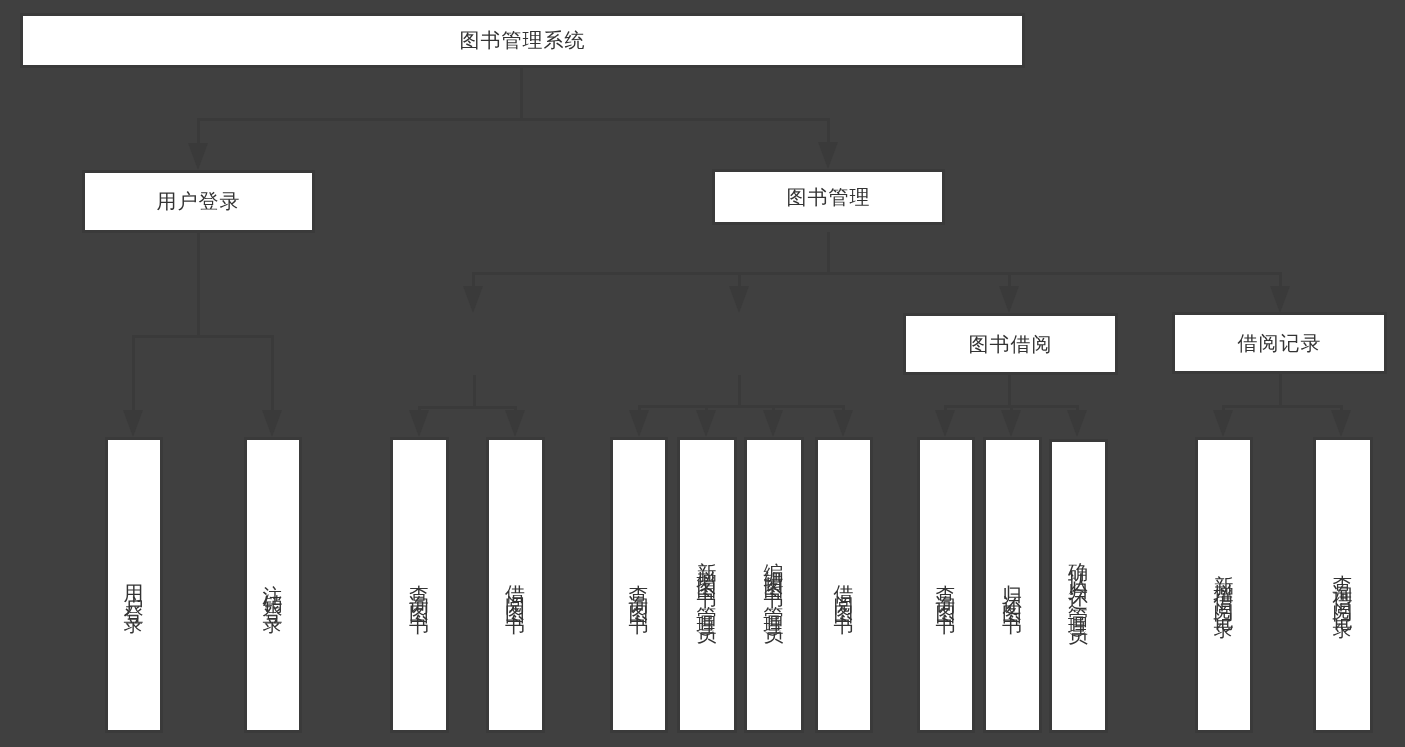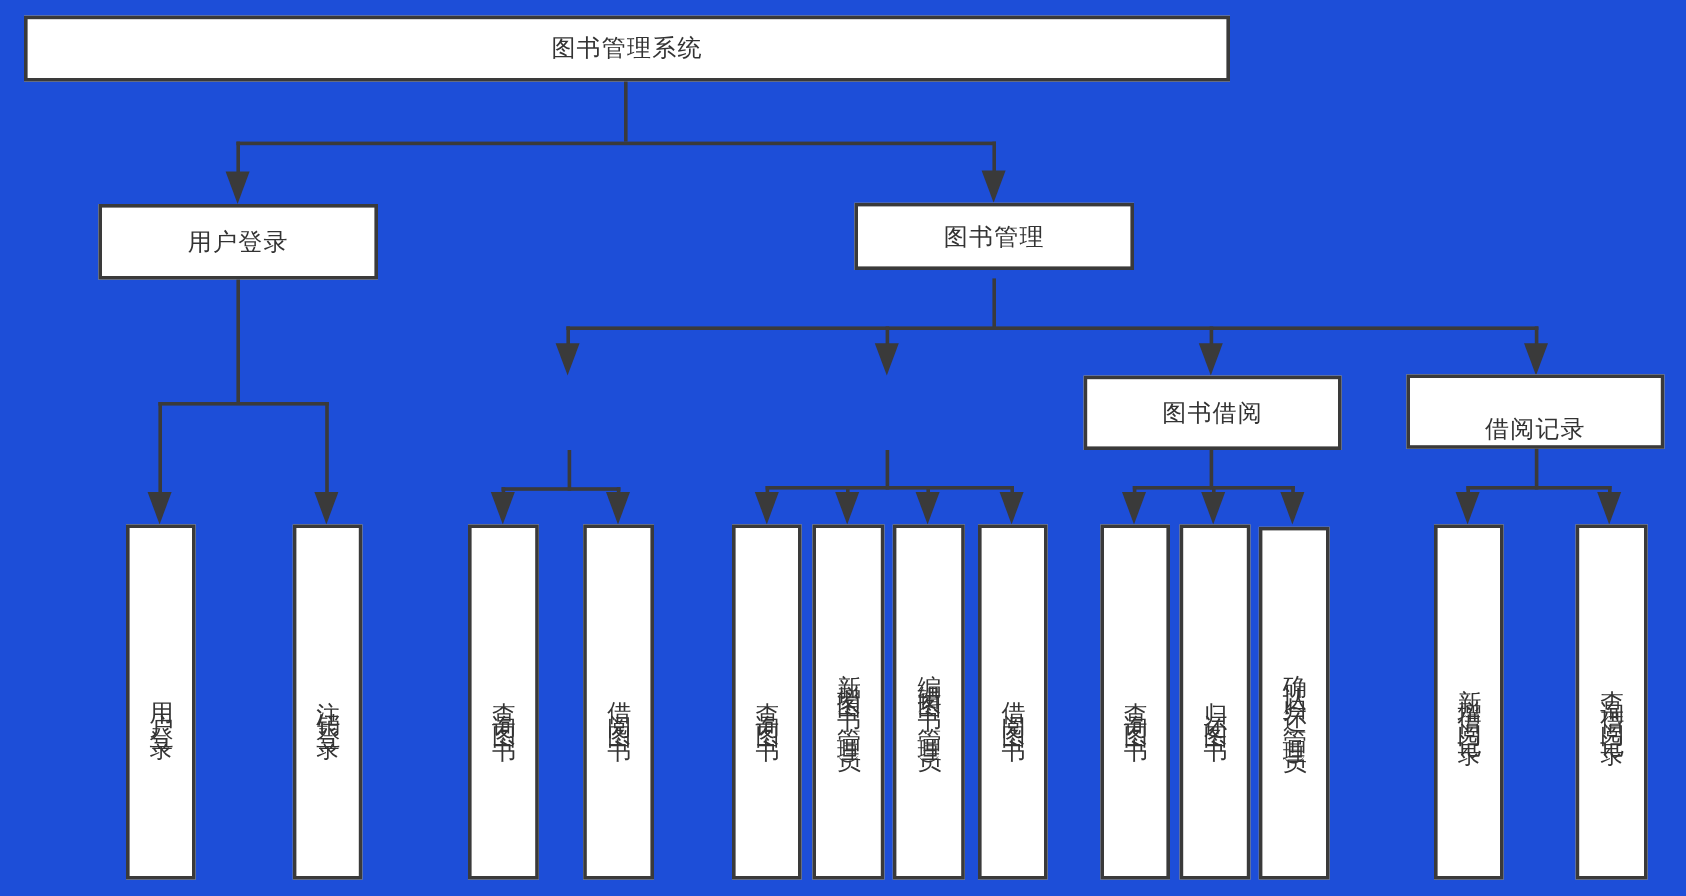--- a/index.html
+++ b/index.html
@@ -1,17 +1,17 @@
 <!DOCTYPE html>
 <html><head>
 <meta charset="utf-8">
 <style>
   html,body { margin:0; padding:0; background:#ffffff; }
   #stage {
-    position:relative; width:1405px; height:747px; background:#1d4ed8;
+    position:relative; width:1405px; height:747px; background:#404040;
     font-family:"Liberation Sans","DejaVu Sans",sans-serif; color:#333333;
     overflow:hidden;
   }
   .box {
     position:absolute; box-sizing:border-box; background:#ffffff;
     border:3px solid #3a3a3a; display:flex; align-items:center; justify-content:center;
     font-size:20px; color:#333333; letter-spacing:1px;
   }
   .vbox {
     writing-mode:vertical-lr; text-orientation:mixed;
@@ -68,21 +68,21 @@
   <div class="v-line" style="left:738px;  top:272px; height:15px;"></div>
   <div class="arrow-down" style="left:729px;  top:286px;"></div>
   <div class="v-line" style="left:1008px; top:272px; height:15px;"></div>
   <div class="arrow-down" style="left:999px;  top:286px;"></div>
   <div class="v-line" style="left:1279px; top:272px; height:15px;"></div>
   <div class="arrow-down" style="left:1270px; top:286px;"></div>
 
   <div class="box" style="left:903px; top:313px; width:215px; height:62px;">
     <span>图书借阅</span>
   </div>
-  <div class="box" style="left:1172px; top:312px; width:215px; height:62px;align-items:flex-end;">
+  <div class="box" style="left:1172px; top:312px; width:215px; height:62px;">
     <span>借阅记录</span>
   </div>
 
   <div class="v-line" style="left:473px; top:375px; height:34px;"></div>
   <div class="h-line" style="left:418px; top:406px; width:99px;"></div>
   <div class="v-line" style="left:418px; top:406px; height:12px;"></div>
   <div class="arrow-down" style="left:409px; top:410px;"></div>
   <div class="v-line" style="left:514px; top:406px; height:12px;"></div>
   <div class="arrow-down" style="left:505px; top:410px;"></div>
 

